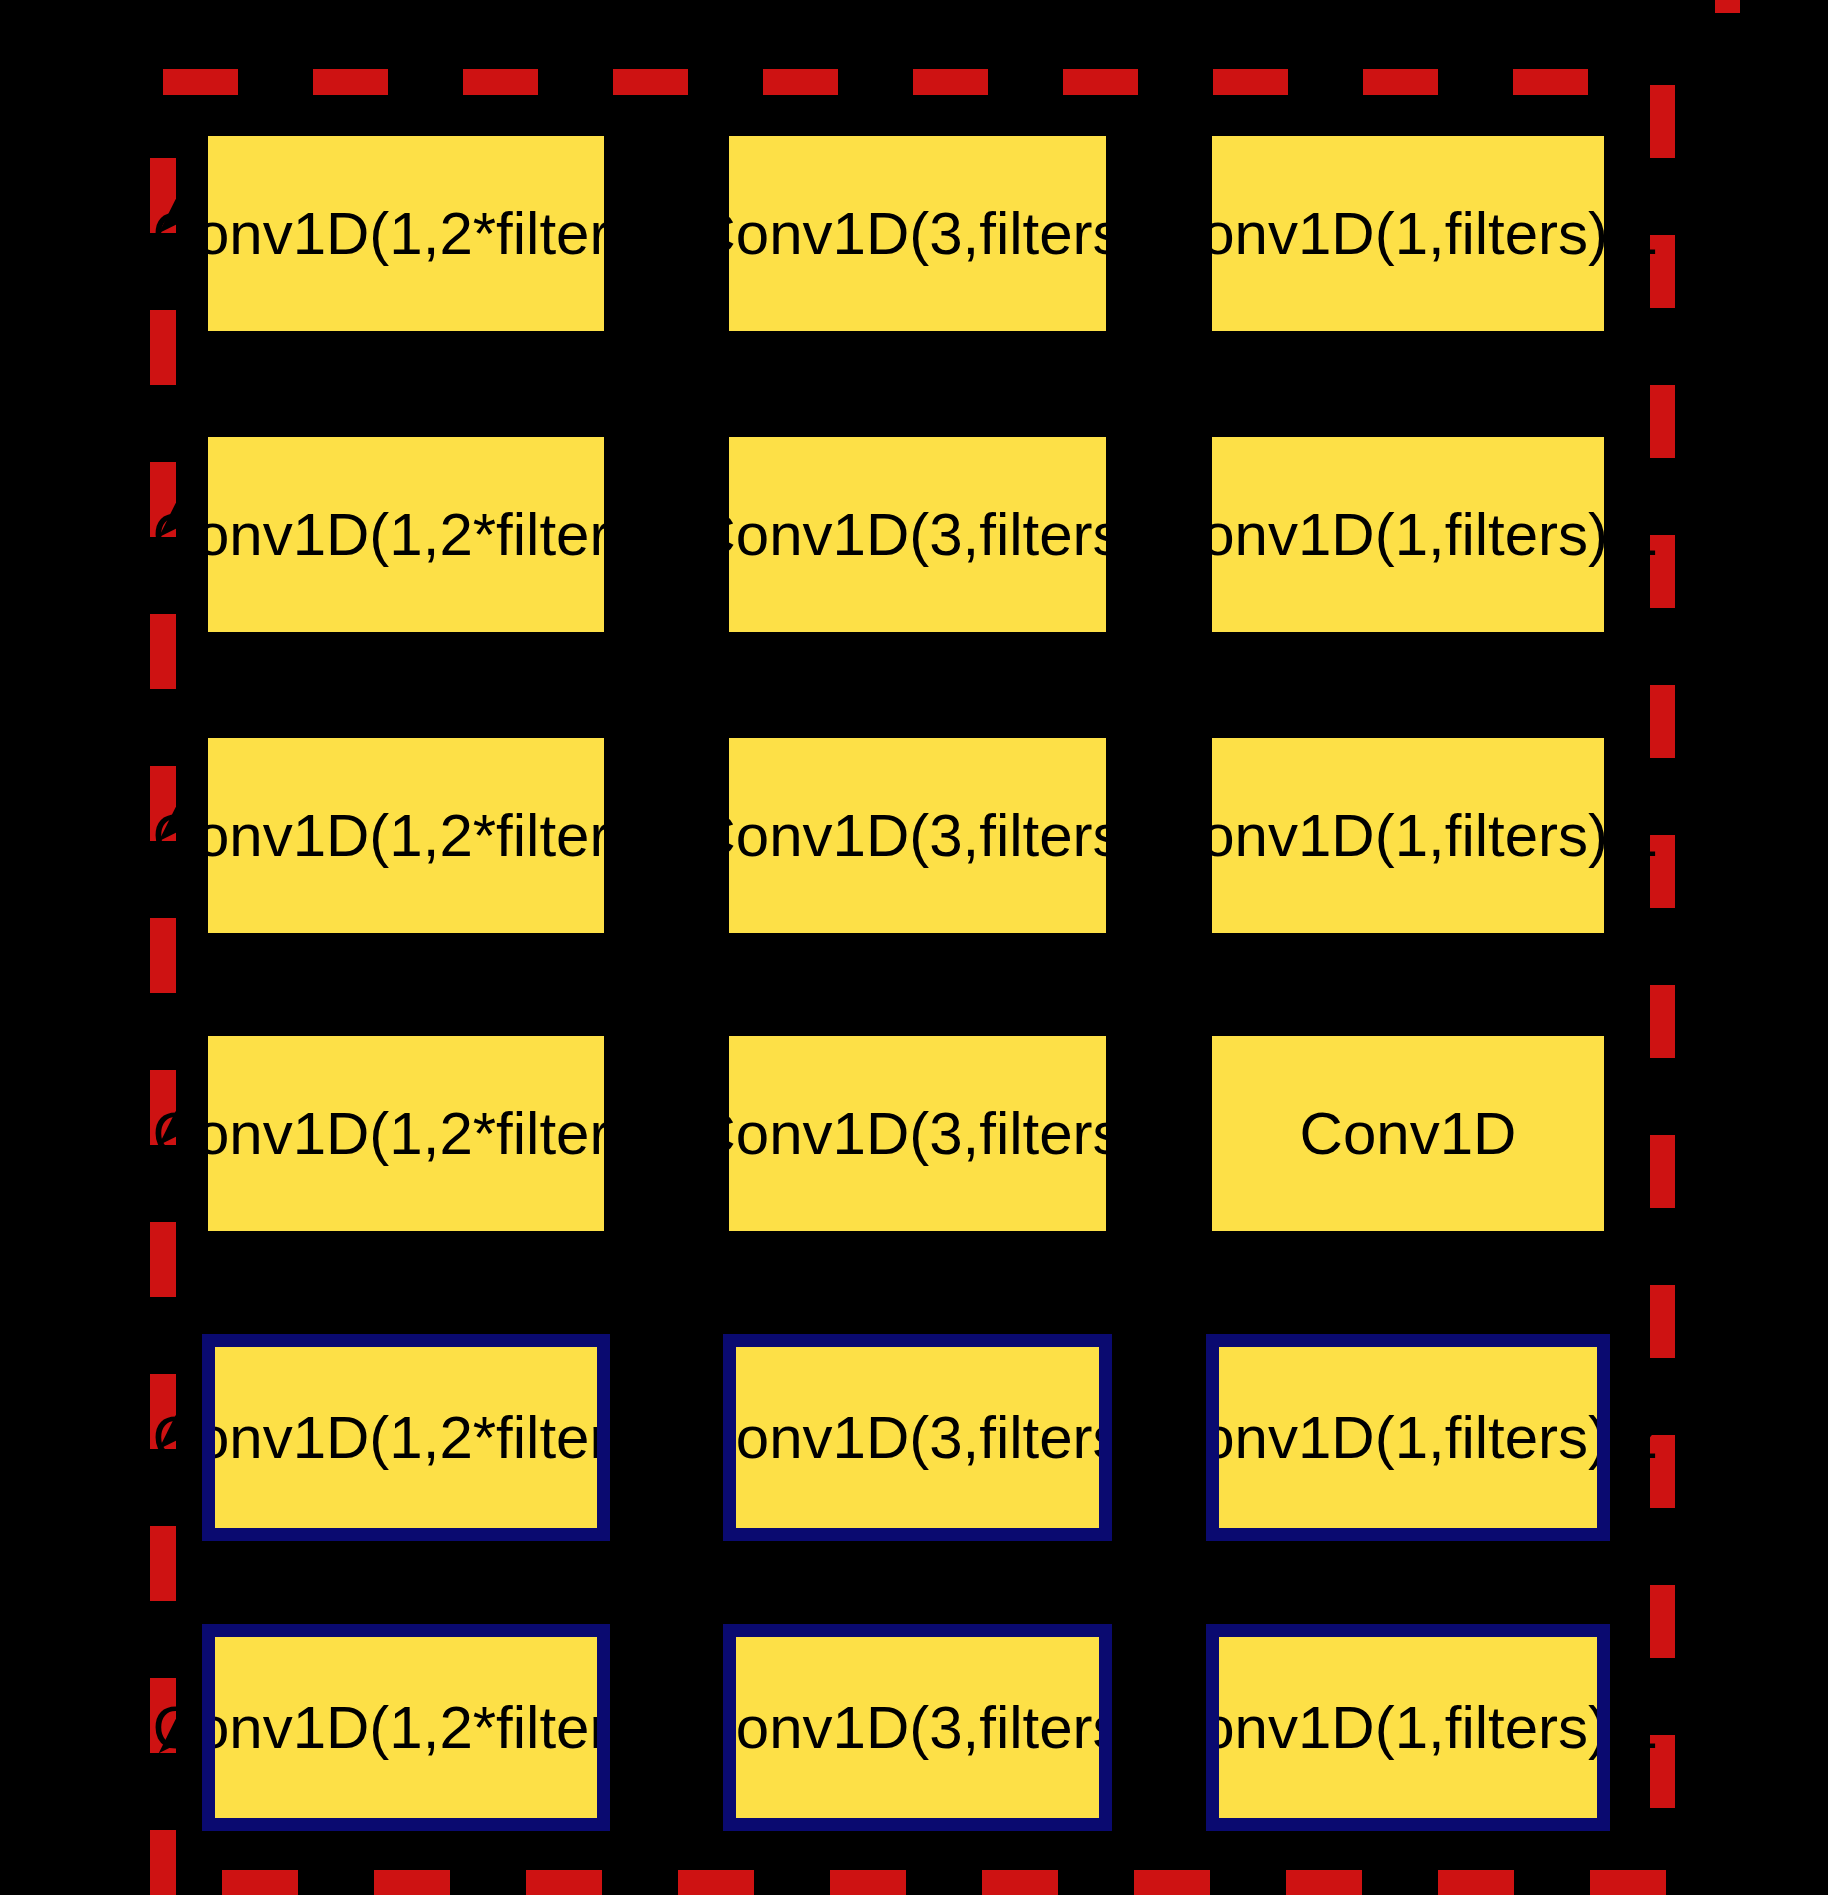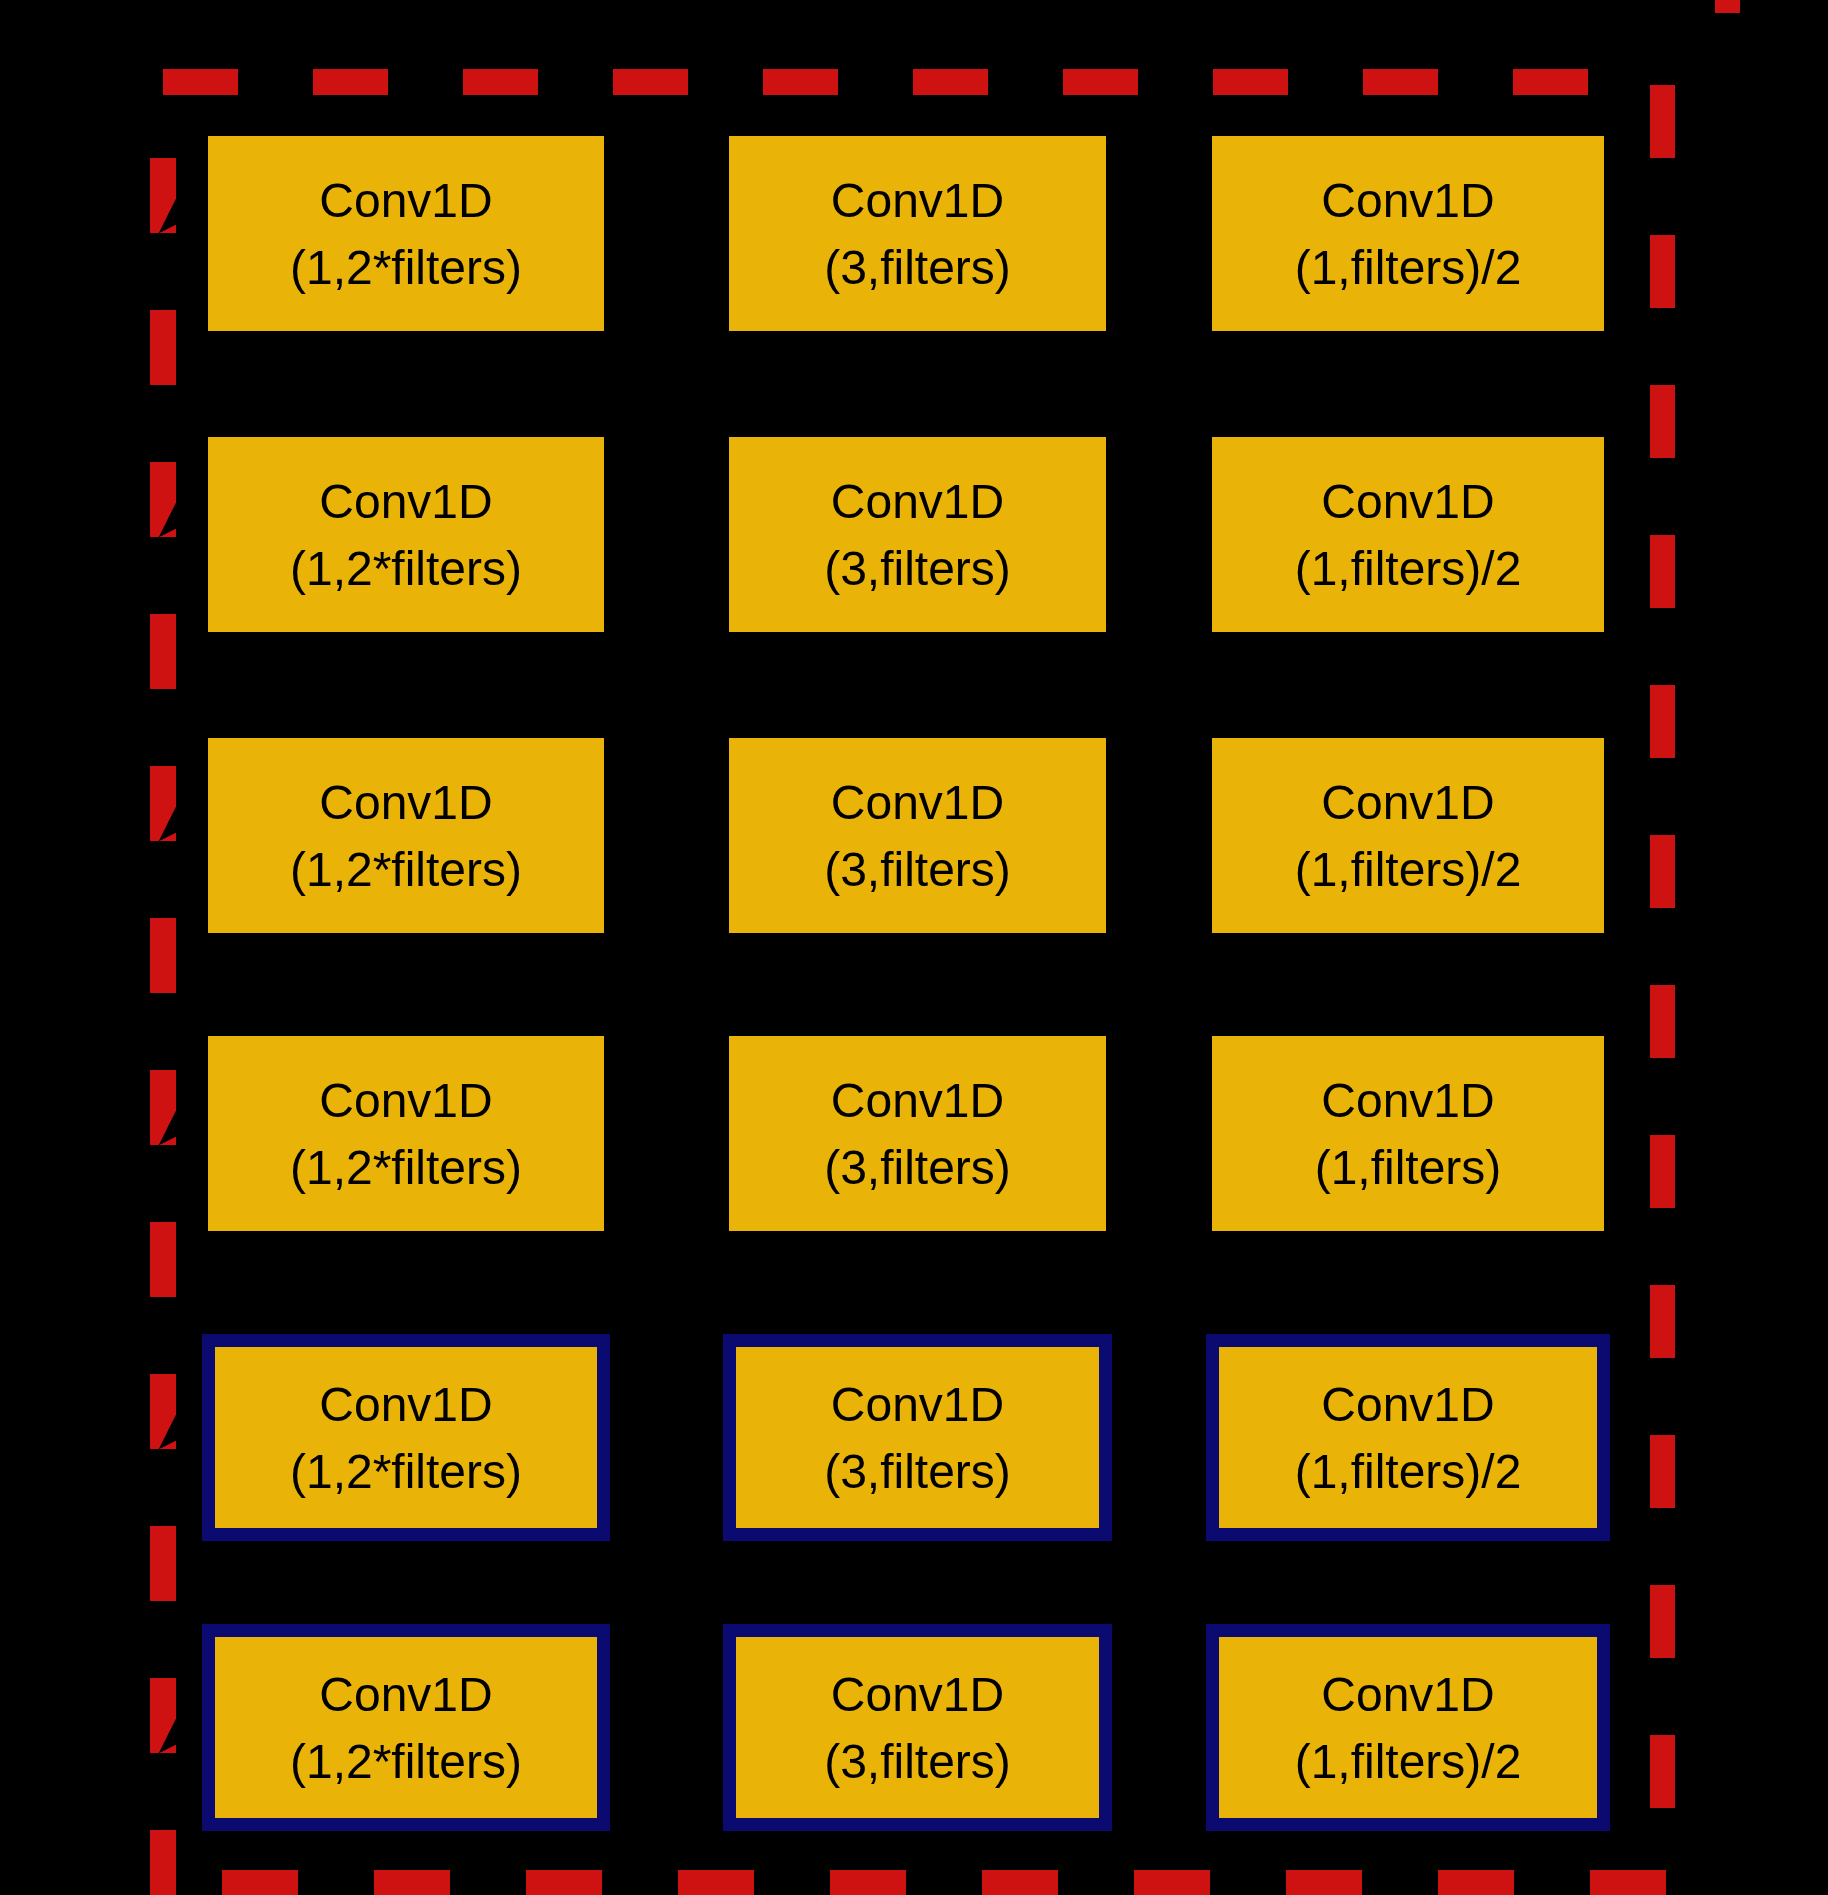--- a/index.html
+++ b/index.html
@@ -33,25 +33,25 @@
   }
   
   .notch{
     position:absolute;left:156px;width:34px;height:36px;
     background:#000;
     clip-path:polygon(58% 0%, 8% 95%, 100% 52%);
   }
   
   .box{
     position:absolute;height:195px;
-    background:#eab308;
+    background:#fde047;
     color:#000;
-    display:flex;flex-direction:column;align-items:center;justify-content:center;
+    display:flex;flex-direction:row;align-items:center;justify-content:center;
     text-align:center;
-    font-size:48px;line-height:67px;
+    font-size:60px;line-height:67px;
     letter-spacing:0px;
   }
   .box.hl{
     outline:13px solid #0A0A70;
     outline-offset:-7px;
   }
 </style>
 </head>
 <body>
 
@@ -112,21 +112,20 @@
   <div class="box" style="left:208px;top:1036px;width:396px">
     <div>Conv1D</div>
     <div>(1,2*filters)</div>
   </div>
   <div class="box" style="left:729px;top:1036px;width:377px">
     <div>Conv1D</div>
     <div>(3,filters)</div>
   </div>
   <div class="box" style="left:1212px;top:1036px;width:392px">
     <div>Conv1D</div>
-    <div>(1,filters)</div>
   </div>
 
   <div class="box hl" style="left:208px;top:1340px;width:396px">
     <div>Conv1D</div>
     <div>(1,2*filters)</div>
   </div>
   <div class="box hl" style="left:729px;top:1340px;width:377px">
     <div>Conv1D</div>
     <div>(3,filters)</div>
   </div>

